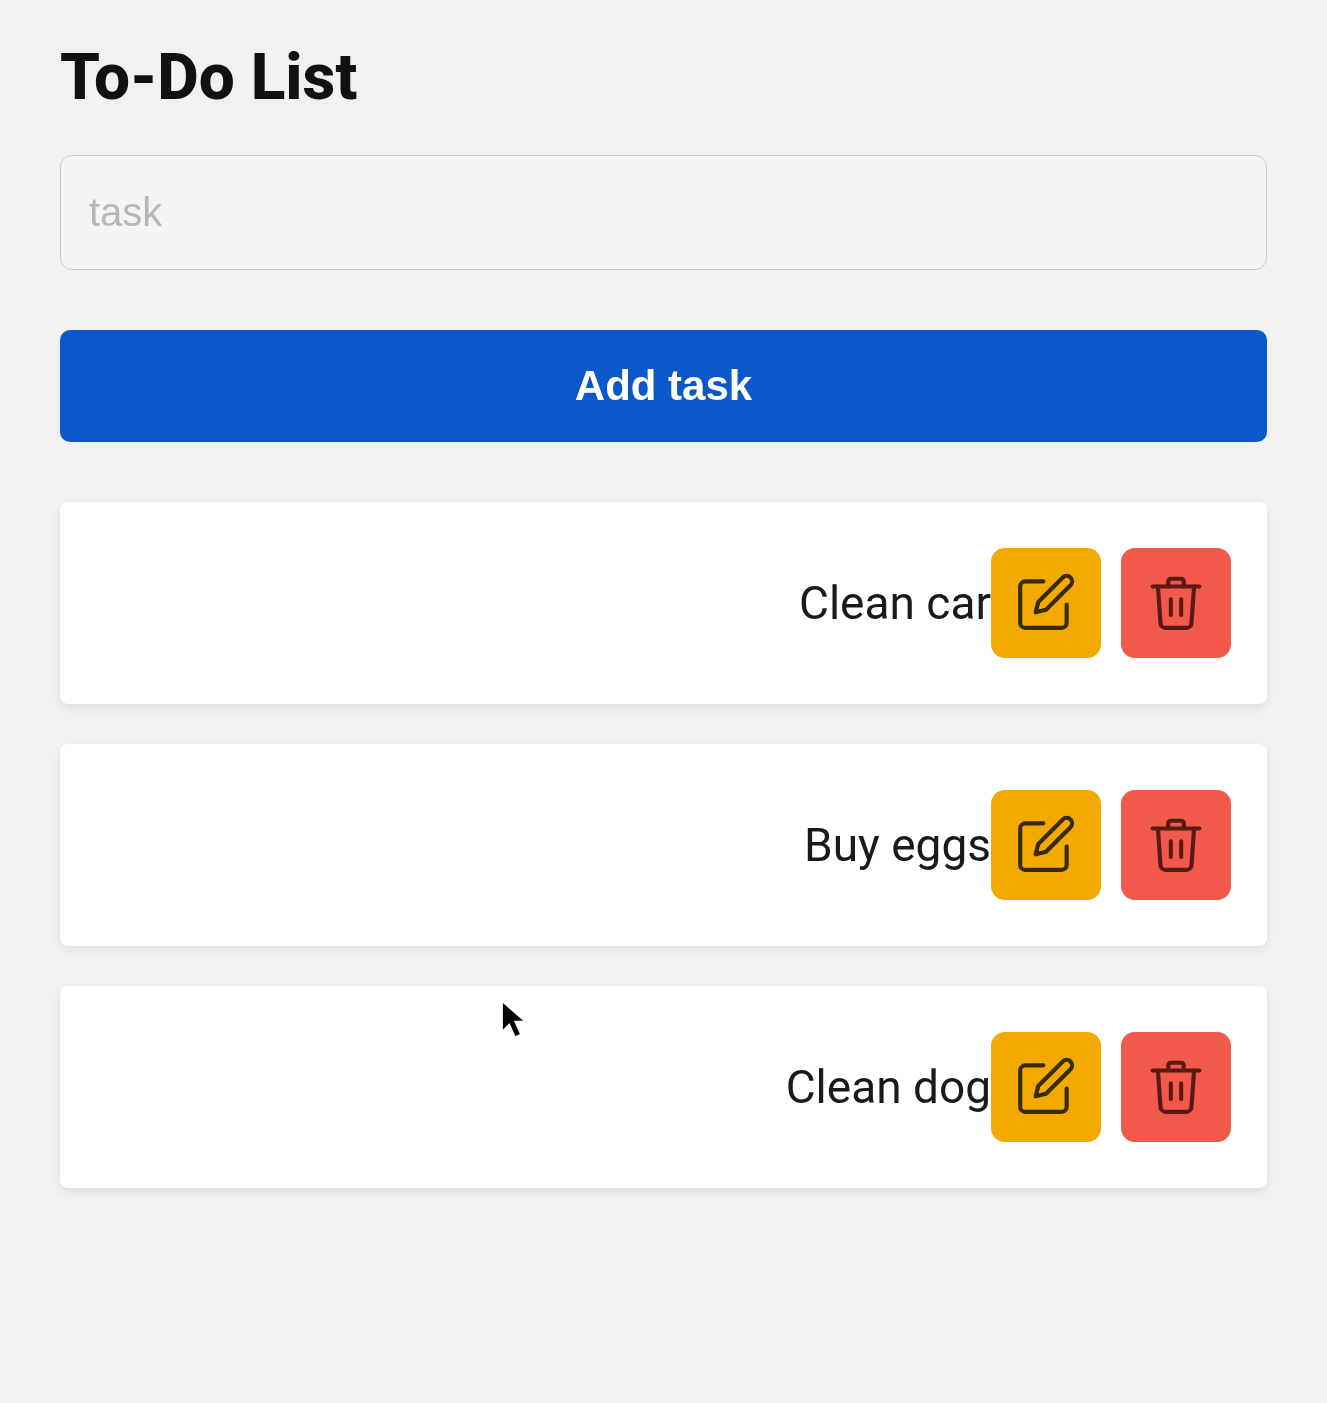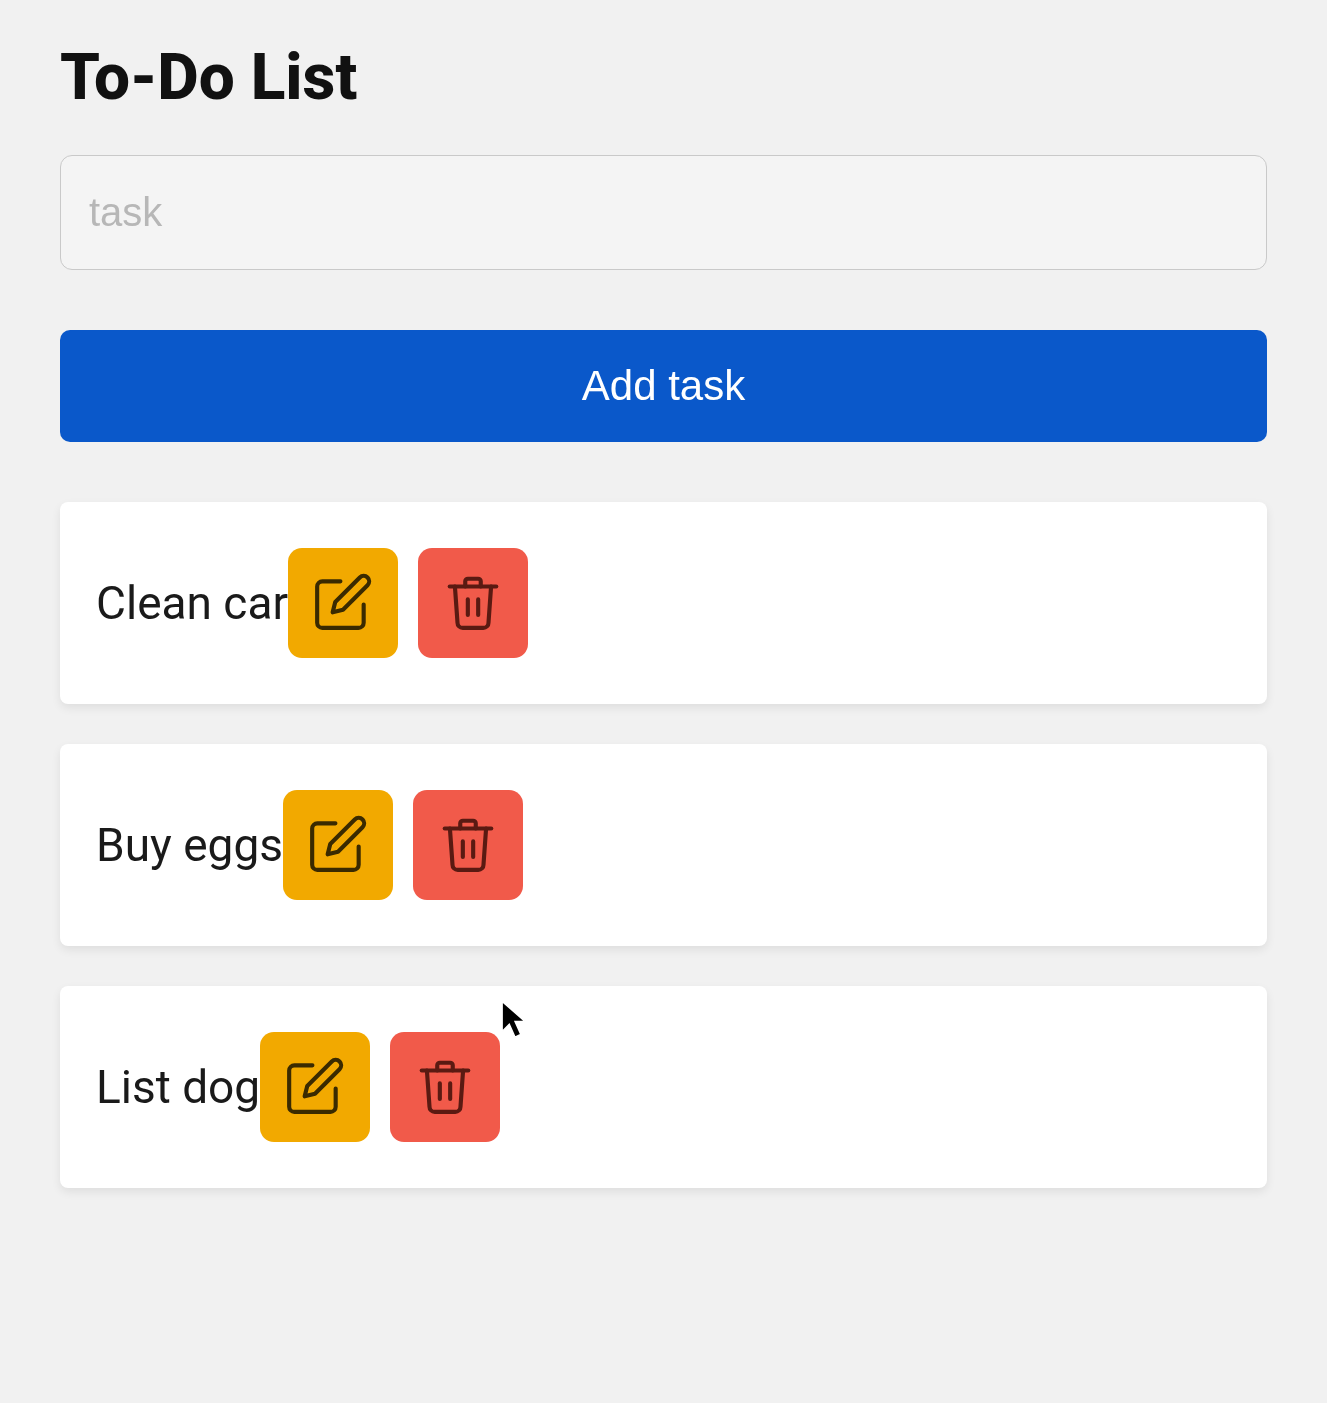--- a/index.html
+++ b/index.html
@@ -32,39 +32,39 @@
     }
     .task-input::placeholder {
       color: #b7b7b7;
     }
     .add-button {
       width: 100%;
       padding: 32px 0;
       background: #0a58ca;
       color: #fff;
       font-size: 42px;
-      font-weight: 400;
+      font-weight: 700;
       border: none;
       border-radius: 10px;
       cursor: pointer;
       margin-bottom: 60px;
     }
     .task-list {
       display: flex;
       flex-direction: column;
       gap: 40px;
     }
     .task-item {
       background: #fff;
       border-radius: 8px;
       box-shadow: 0 4px 10px rgba(0,0,0,0.08);
       padding: 46px 36px;
       display: flex;
       align-items: center;
-      justify-content: flex-start;
+      justify-content: flex-end;
     }
     .task-label {
       font-size: 46px;
       color: #1a1a1a;
       font-weight: 400;
     }
     .task-actions {
       display: flex;
       gap: 20px;
       align-items: center;
@@ -154,21 +154,21 @@
             <path d="M10 11v6"></path>
             <path d="M14 11v6"></path>
             <path d="M9 6V4a1 1 0 0 1 1-1h4a1 1 0 0 1 1 1v2"></path>
           </svg>
         </span>
       </button>
     </div>
   </div>
 
   <div class="task-item">
-    <span class="task-label">List dog</span>
+    <span class="task-label">Clean dog</span>
     <div class="task-actions">
       <button class="icon-btn edit-btn">
         <span>
           <svg class="icon-svg" viewBox="0 0 24 24" fill="none" stroke="#3a2a00" stroke-width="1.6" stroke-linecap="round" stroke-linejoin="round">
             <path d="M11 4H4a2 2 0 0 0-2 2v14a2 2 0 0 0 2 2h14a2 2 0 0 0 2-2v-7"></path>
             <path d="M18.5 2.5a2.121 2.121 0 0 1 3 3L12 15l-4 1 1-4 9.5-9.5z"></path>
           </svg>
         </span>
       </button>
       <button class="icon-btn delete-btn">

